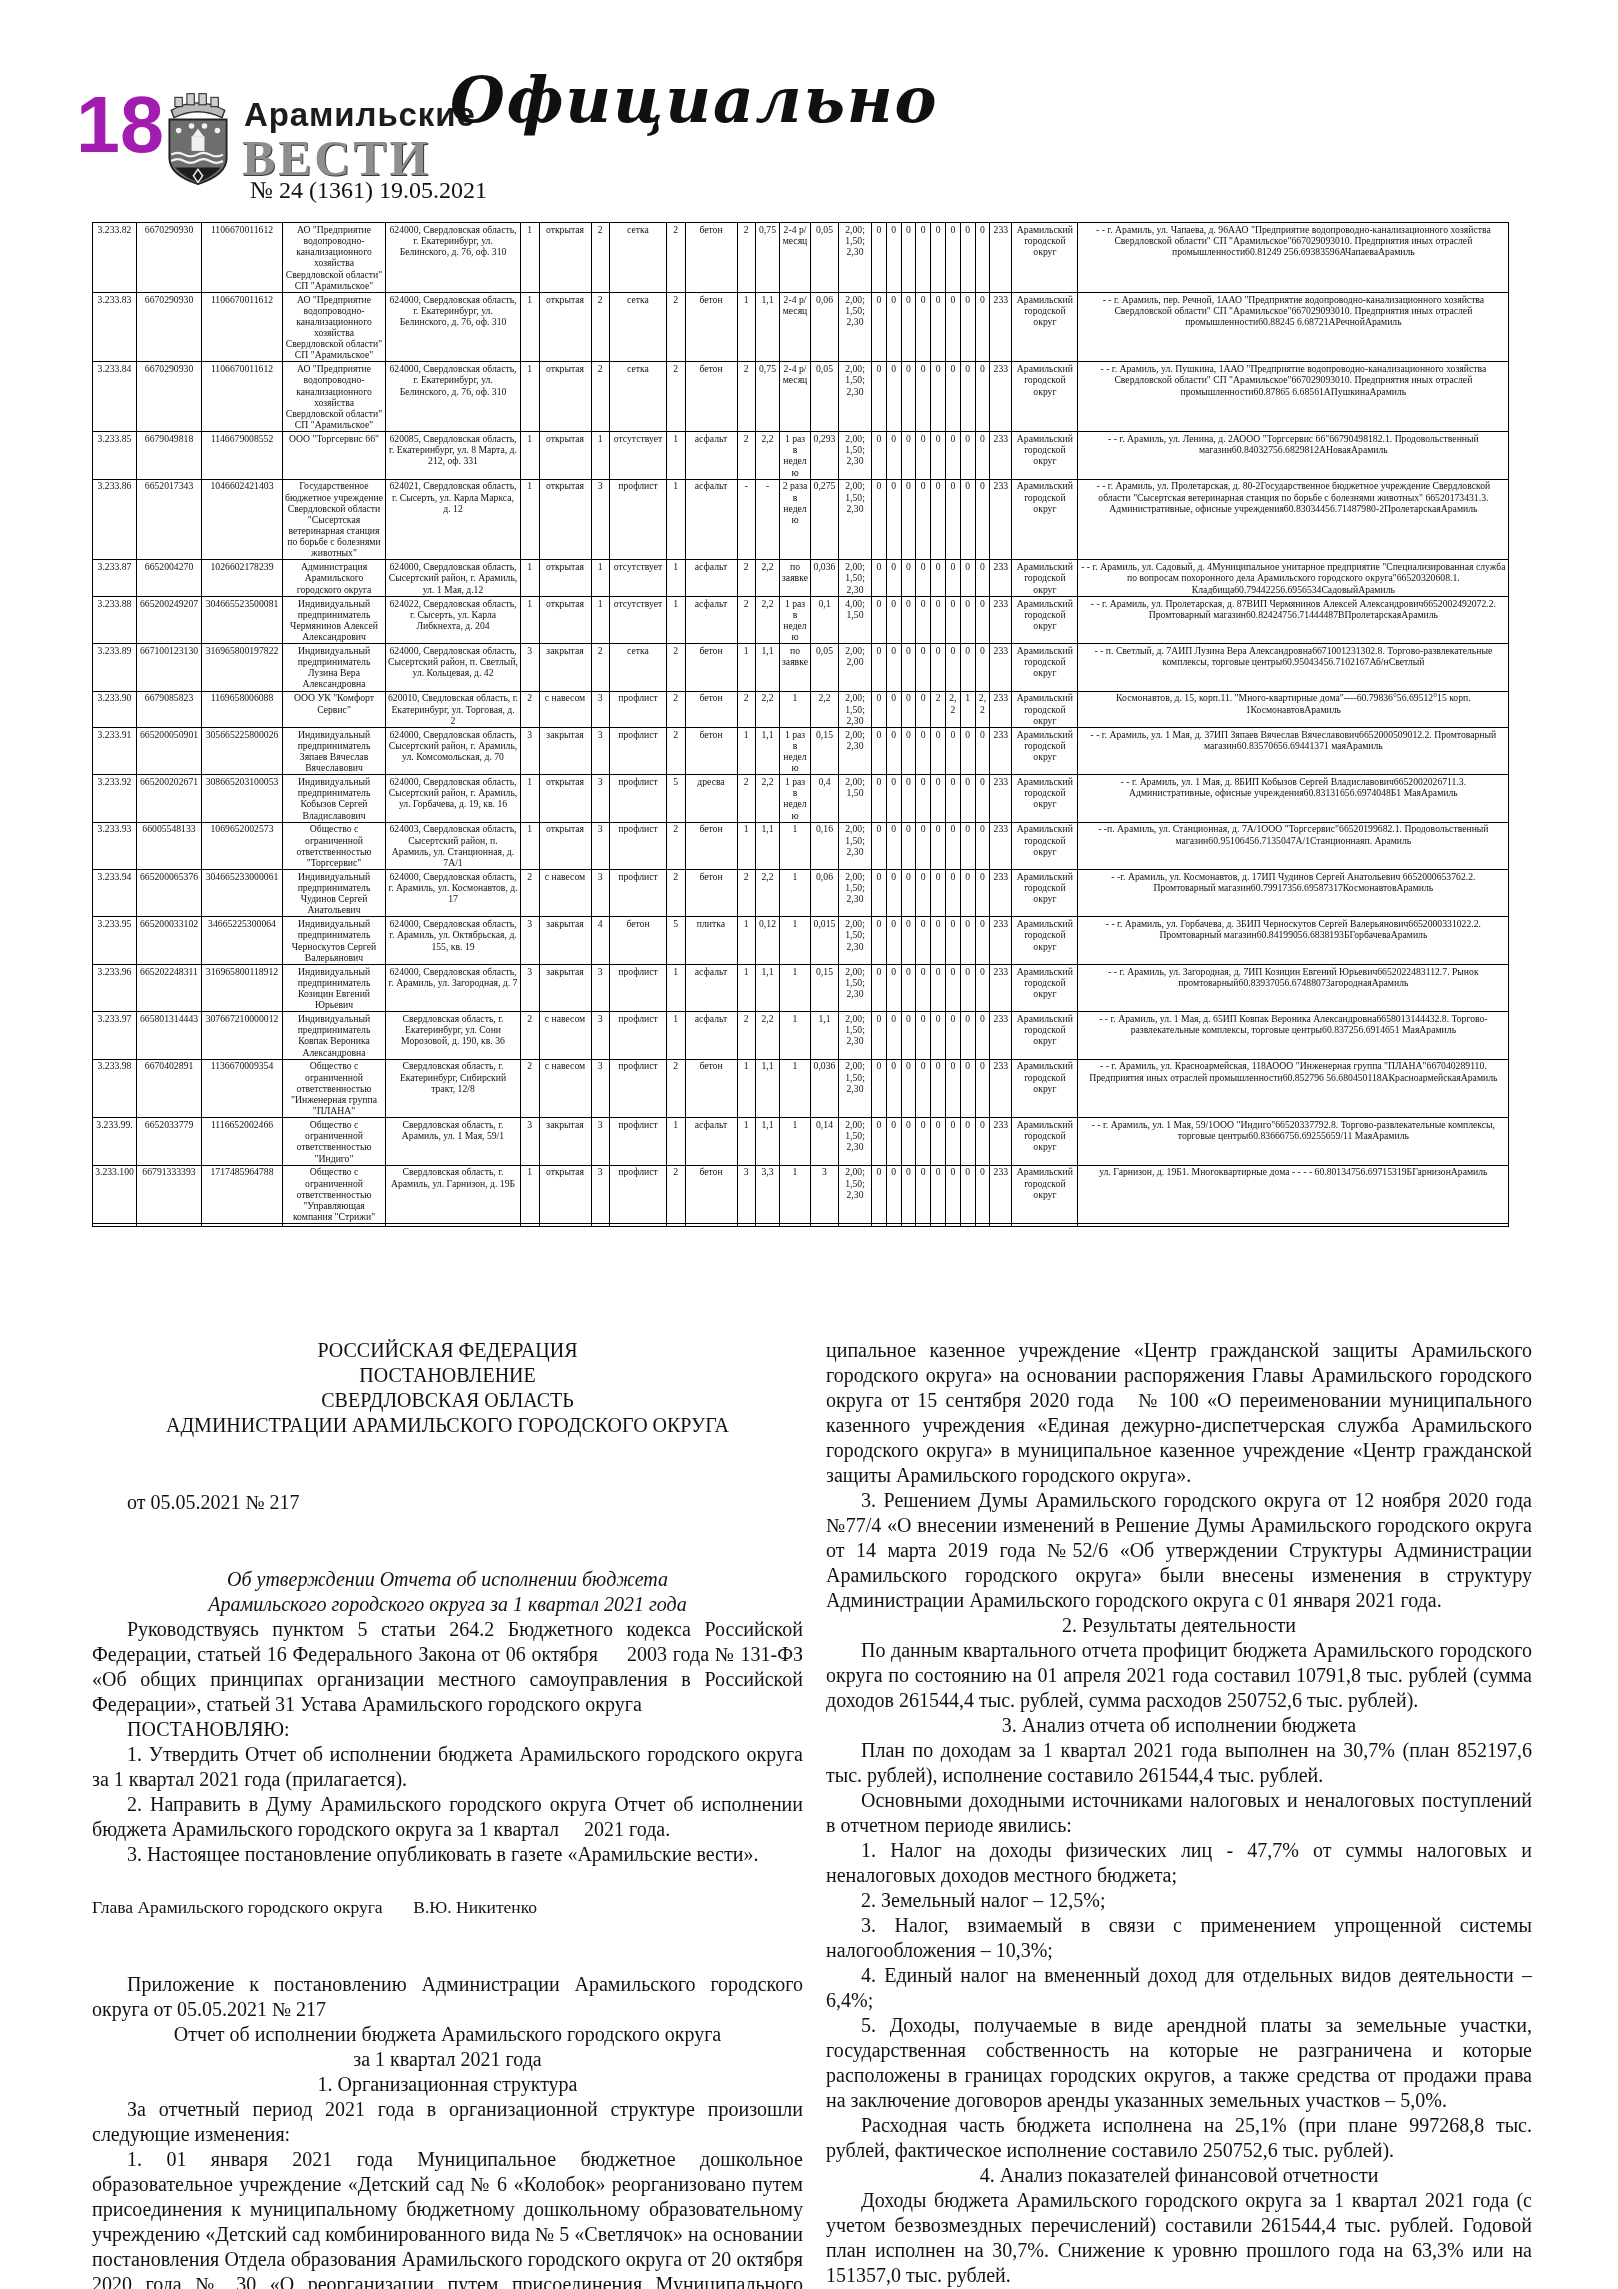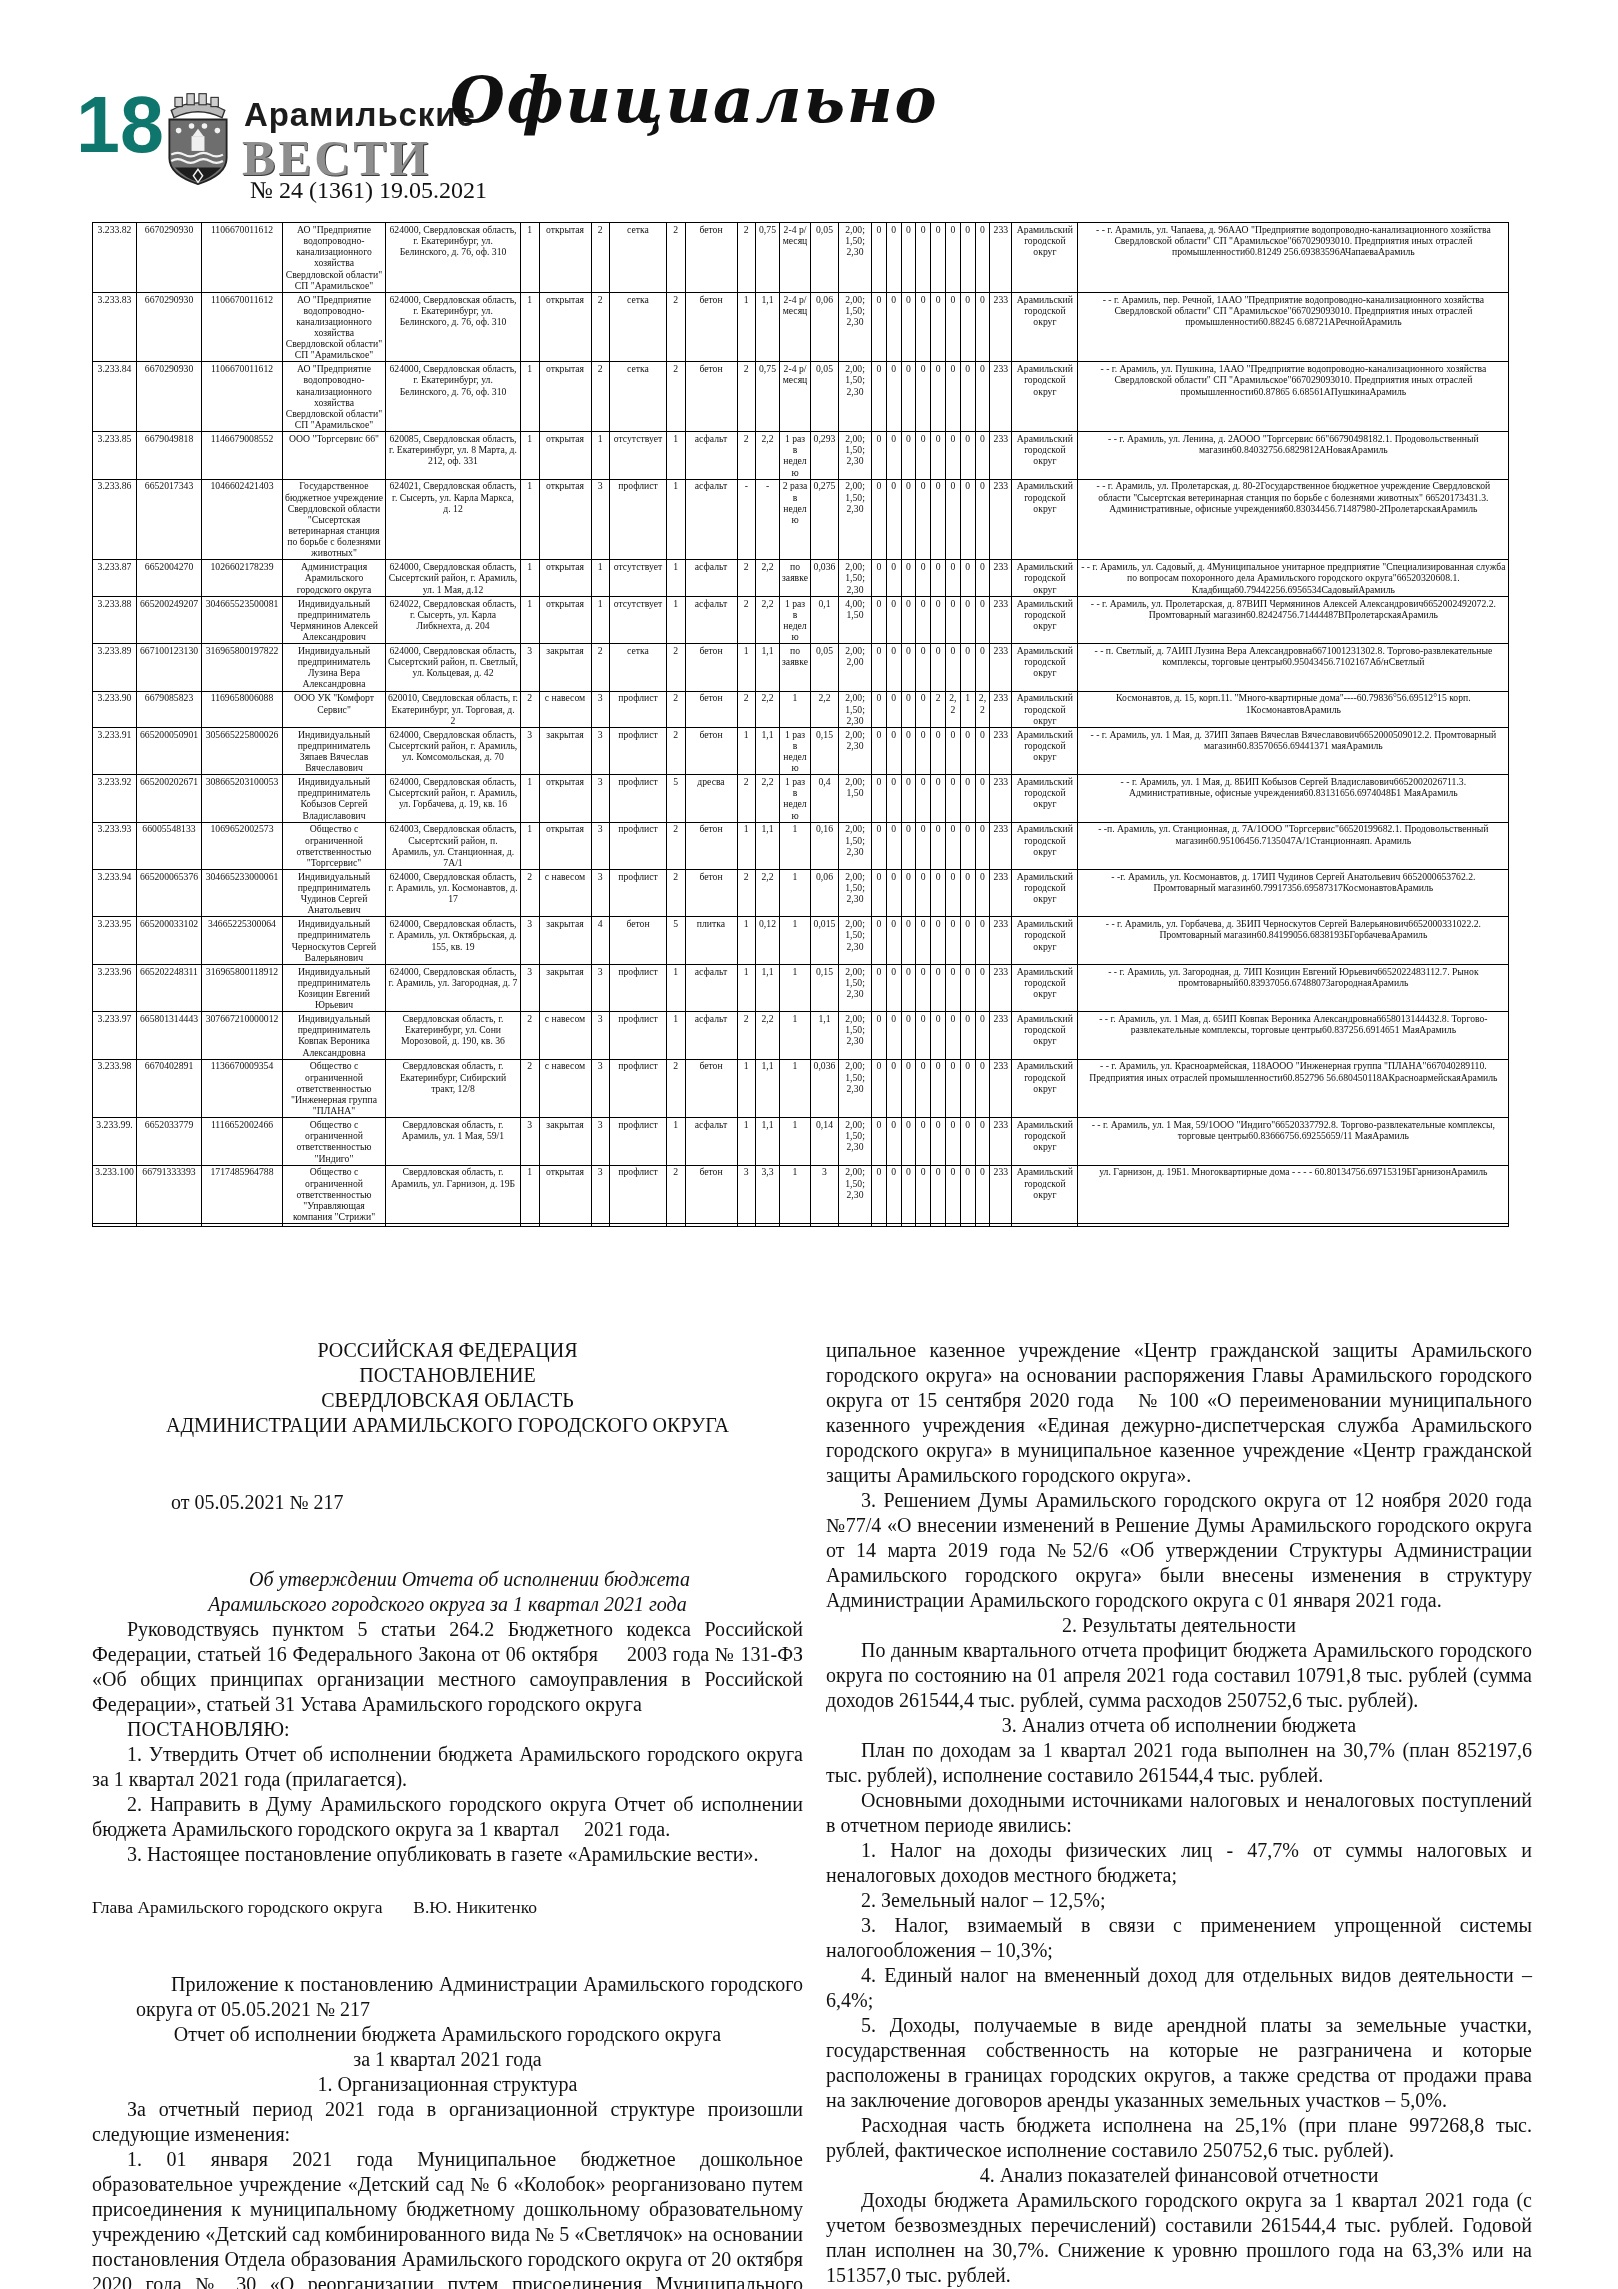--- a/index.html
+++ b/index.html
@@ -8,21 +8,21 @@
     width:1619px;height:2290px;
     background:#ffffff;
     font-family:"Liberation Serif","DejaVu Serif",serif;
     color:#111;
     overflow:hidden;
   }
   
   .page-number{
     position:absolute;left:76px;top:85px;
     font-family:"Liberation Sans","DejaVu Sans",sans-serif;
-    font-weight:bold;font-size:79px;line-height:1;color:#0f766e;text-align:right;
+    font-weight:bold;font-size:79px;line-height:1;color:#a21caf;text-align:right;
   }
   .coat{position:absolute;left:162px;top:90px;}
   .masthead-top{
     position:absolute;left:244px;top:96px;
     font-family:"Liberation Sans","DejaVu Sans",sans-serif;
     font-weight:bold;font-size:33px;color:#1c1c1c;letter-spacing:0.9px;
   }
   .masthead-bottom{
     position:absolute;left:242px;top:129px;
     font-family:Liberation Serif, serif;
@@ -57,21 +57,21 @@
     font-size:20px;line-height:25px;text-align:justify;
   }
   .column-left{left:92px;width:711px;}
   .column-right{left:826px;width:706px;}
   .column p{margin:0;padding:0;}
   .column p.c{text-align:center;}
   .column p.b{font-weight:normal;}
   .column p.i{font-style:italic;}
   .column p.ind{text-indent:35px;}
   .column p.gap{}
-  .column p.gap2{margin-top:52px;margin-left:44px;}
+  .column p.gap2{margin-top:52px;}
   .column p.sig{font-size:17.5px;white-space:pre-wrap;margin-top:28px;}
 </style>
 </head>
 <body>
 
 <div class="page">
 
   <div class="page-number">18</div>
 
   <div class="coat">

